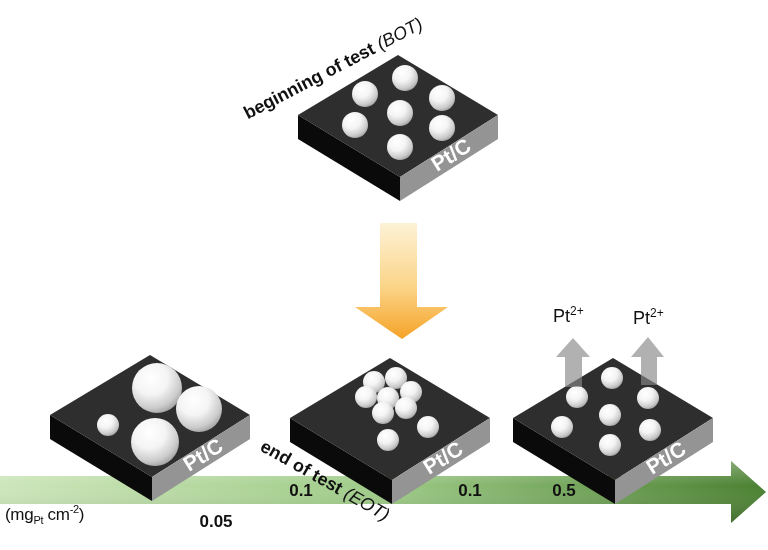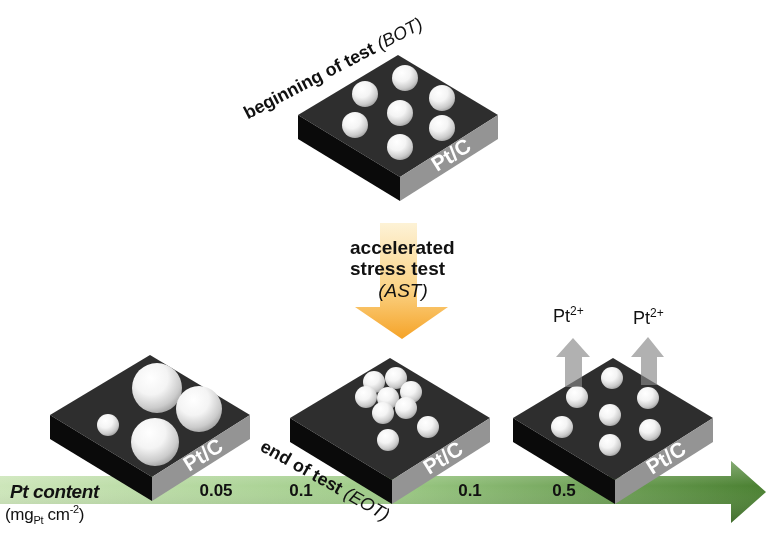--- a/index.html
+++ b/index.html
@@ -22,21 +22,21 @@
   .paren{font-style:italic;font-weight:normal;margin-left:5px;}
   
   .ast-block{left:350px;top:237px;width:106px;font-size:19px;font-weight:bold;line-height:21px;}
   .ast-paren{font-style:italic;font-weight:normal;text-align:center;margin-top:1px;}
   
   .axis-title{left:10px;top:481px;font-size:19px;font-weight:bold;font-style:italic;letter-spacing:-0.4px;}
   .axis-unit{left:5px;top:503px;font-size:17px;letter-spacing:-0.3px;}
   .axis-unit sub{font-size:11px;}
   .axis-unit sup{font-size:11px;}
   .axis-value{top:481px;width:60px;text-align:center;font-size:17px;font-weight:bold;}
-  .v0{left:186px;} .v1{left:271px;} .v2{left:440px;} .v3{left:534px;}
+  .v0{left:186px;margin-top:31px;} .v1{left:271px;} .v2{left:440px;} .v3{left:534px;}
   
   .ion{font-size:18px;font-weight:normal;white-space:nowrap;}
   .ion sup{font-size:12px;}
   .ion-a{left:553px;top:304px;} .ion-b{left:633px;top:306px;}
 </style>
 </head>
 <body>
 
 <div class="canvas">
 
@@ -70,37 +70,31 @@
         <text x="158" y="117" text-anchor="middle" transform="rotate(-32 158 110)" font-family="Liberation Sans, sans-serif" font-size="21" font-weight="bold" fill="#ffffff">Pt/C</text>
       </g>
     </defs>
   </svg>
 
   <svg class="abs" style="left:0;top:455px;" width="768" height="80">
     <polygon points="0,21 731,21 731,6 766,37 731,68 731,49 0,49" fill="url(#greenGrad)"></polygon>
     <polygon points="0,21 731,21 731,6 766,37 731,68 731,49 0,49" fill="url(#sheenGrad)"></polygon>
   </svg>
 
-  <div class="abs axis-title">Pt content</div>
   <div class="abs axis-unit"><span>(mg</span><sub>Pt</sub><span> cm</span><sup>-2</sup><span>)</span></div>
 
   <div class="abs axis-value v0">0.05</div>
   <div class="abs axis-value v1">0.1</div>
   <div class="abs axis-value v2">0.1</div>
   <div class="abs axis-value v3">0.5</div>
 
   <svg class="abs" style="left:350px;top:220px;" width="104" height="122">
     <polygon points="30,3 67,3 67,87 98,87 52,119 5,87 30,87" fill="url(#orangeGrad)"></polygon>
   </svg>
 
-  <div class="abs ast-block">
-    <div>accelerated</div>
-    <div>stress test</div>
-    <div class="ast-paren">(AST)</div>
-  </div>
 
   <svg class="abs" style="left:293px;top:45px;" width="215" height="160">
     <use href="#platform-body" xlink:href="#platform-body"></use>
     <circle cx="72" cy="49" r="13" fill="url(#sphereGrad)"></circle>
     <circle cx="112" cy="33" r="13" fill="url(#sphereGrad)"></circle>
     <circle cx="149" cy="53" r="13" fill="url(#sphereGrad)"></circle>
     <circle cx="62" cy="80" r="13" fill="url(#sphereGrad)"></circle>
     <circle cx="107" cy="68" r="13" fill="url(#sphereGrad)"></circle>
     <circle cx="149" cy="83" r="13" fill="url(#sphereGrad)"></circle>
     <circle cx="107" cy="102" r="13" fill="url(#sphereGrad)"></circle>

